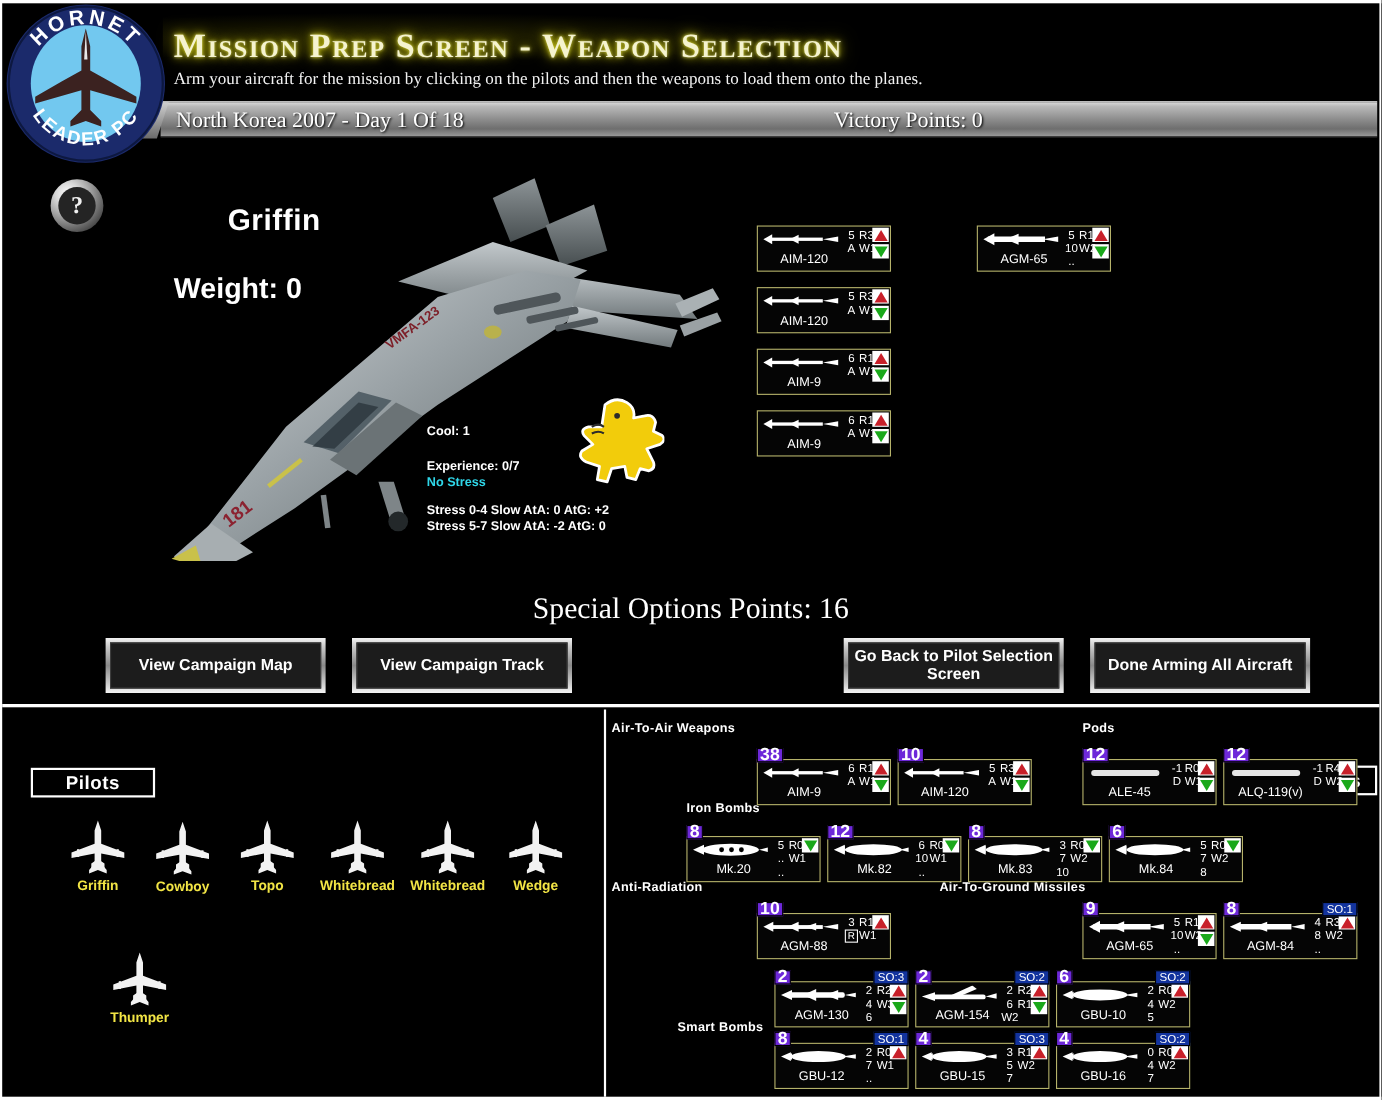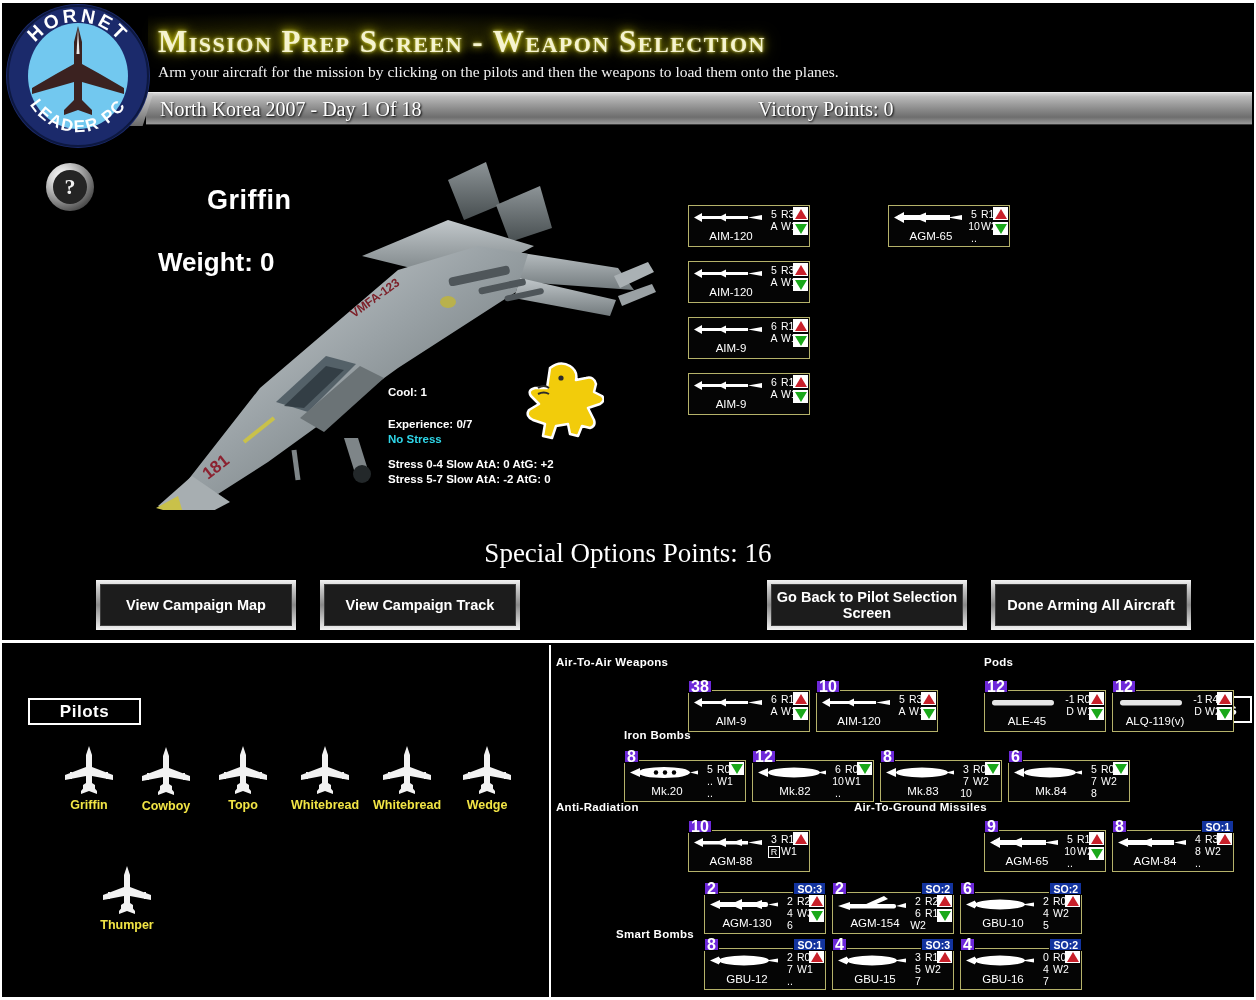--- a/index.html
+++ b/index.html
@@ -179,21 +179,21 @@
 
   .count-badge {
     position:absolute; left:-1px; top:-11px; min-width:15px; height:13px;
     background:#6d28d9; border:1px solid #000;
     color:#fff; font-size:16px; font-weight:bold; line-height:12px;
     text-align:center; padding:0 2px;
   }
   .so-badge {
     position:absolute; right:-1px; top:-11px; height:13px;
     background:#12339e; border:1px solid #000;
-    color:#fff; font-size:10.5px; font-weight:bold; line-height:12px;
+    color:#fff; font-size:10.5px; font-weight:normal; line-height:12px;
     text-align:center; padding:0 3px; white-space:nowrap;
   }
 </style>
 </head>
 <body>
 
 <div id="app">
 
   <div class="frame-top"></div>
   <div class="frame-left"></div>

